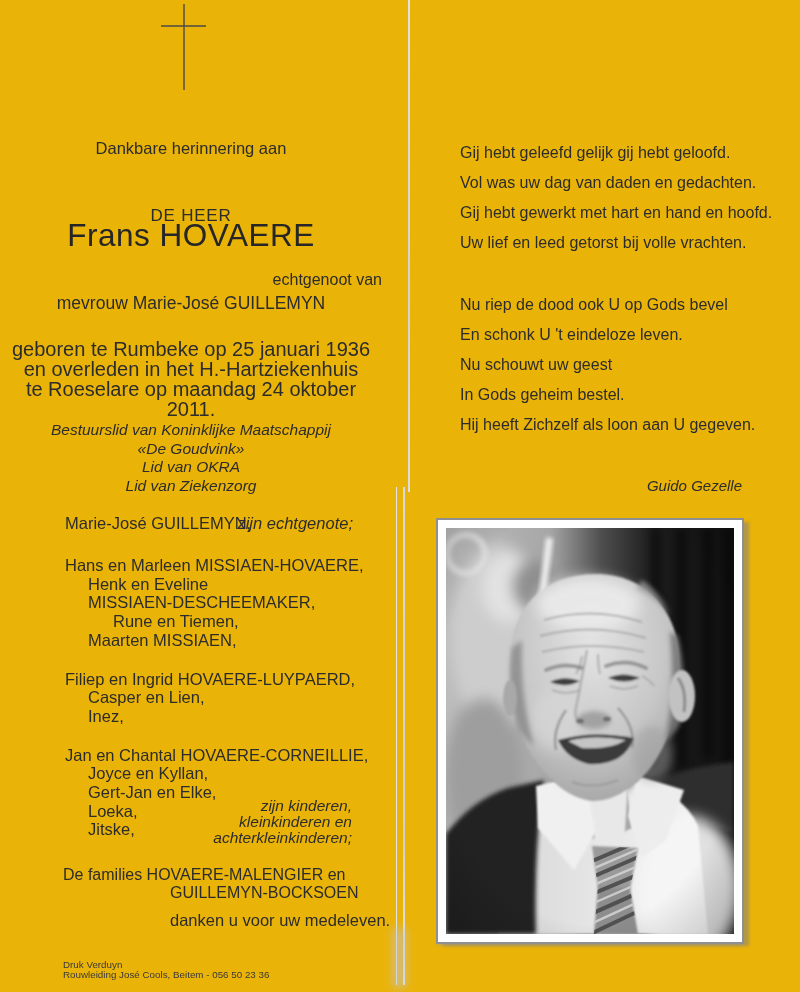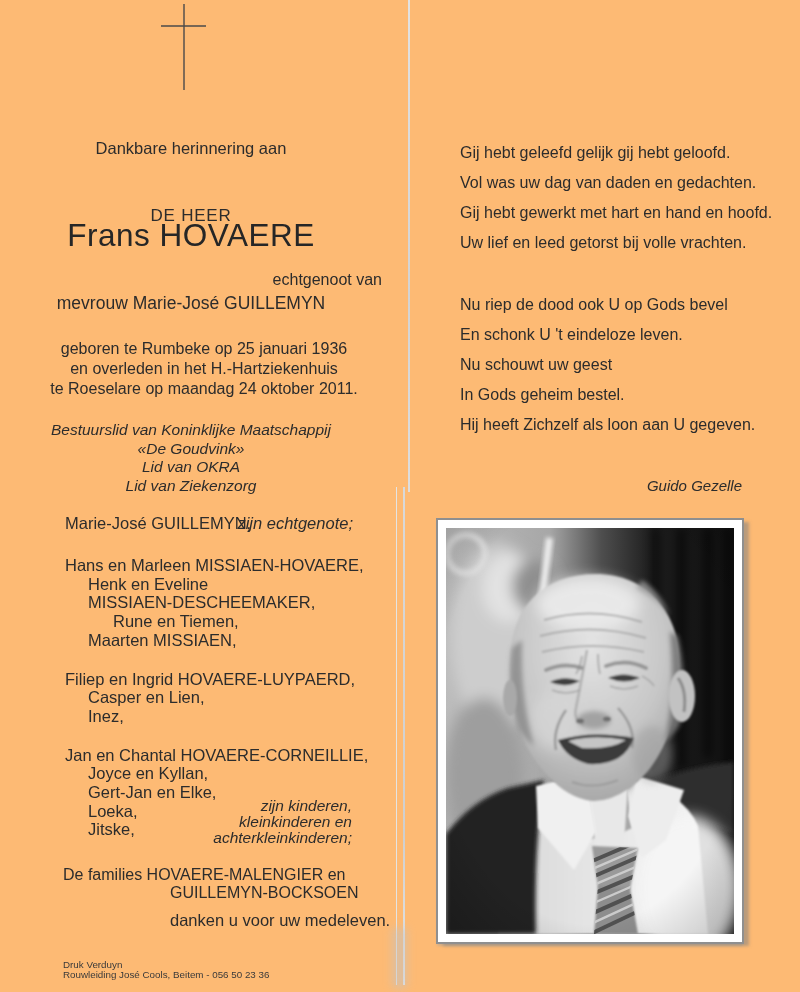--- a/index.html
+++ b/index.html
@@ -1,29 +1,29 @@
 <!DOCTYPE html>
 <html><head>
 <meta charset="utf-8">
 <style>
   html,body{margin:0;padding:0;background:#e8e8e8;}
   .canvas{
-    position:relative;width:800px;height:992px;background:#fdba74;
+    position:relative;width:800px;height:992px;background:#eab308;
     font-family:"Liberation Sans", sans-serif;color:#2c2c2c;overflow:hidden;
   }
   .abs{position:absolute;}
   .ctr{left:0;width:382px;text-align:center;}
   .it{font-style:italic;}
 
   .intro{top:139px;font-size:16.5px;}
   .honorific{top:206px;font-size:17px;letter-spacing:.8px;}
   .deceased{top:217px;font-size:31.5px;letter-spacing:.5px;color:#262626;}
   .spouse1{top:271px;font-size:16px;text-align:right;}
   .spouse2{top:293px;font-size:17.5px;}
-  .life{top:339px;font-size:16px;line-height:20px;padding-left:13px;}
+  .life{top:339px;font-size:20px;line-height:20px;}
   .member{top:421px;font-size:15.5px;line-height:18.6px;}
 
   .widow{top:514px;left:65px;width:288px;font-size:16.5px;}
   .widow .rel{position:absolute;right:0;top:0;}
 
   .family{top:556px;left:65px;font-size:16.5px;line-height:18.7px;width:320px;}
   .family .i1{padding-left:23px;}
   .family .i2{padding-left:48px;}
   .family .g{margin-top:20px;}
 

